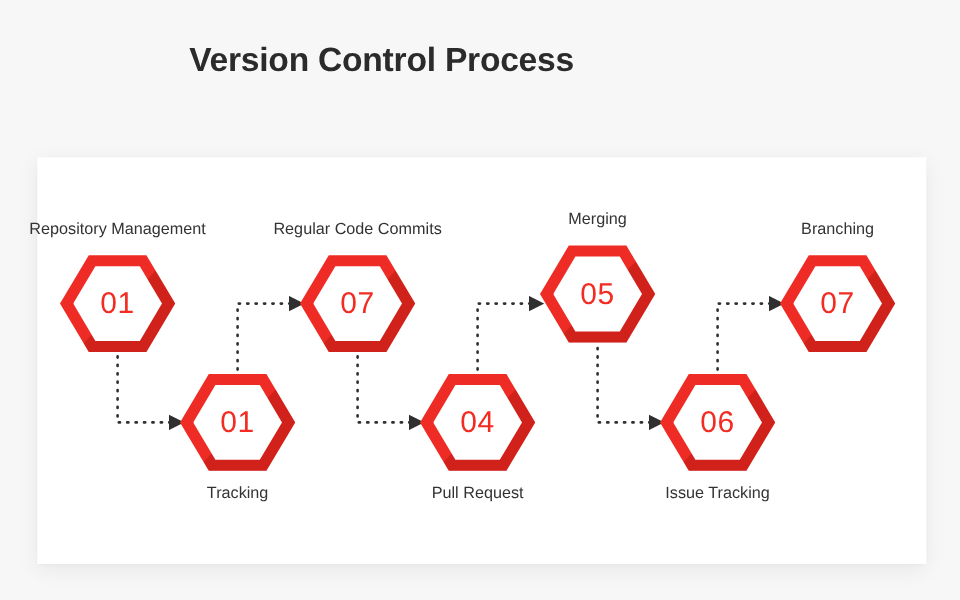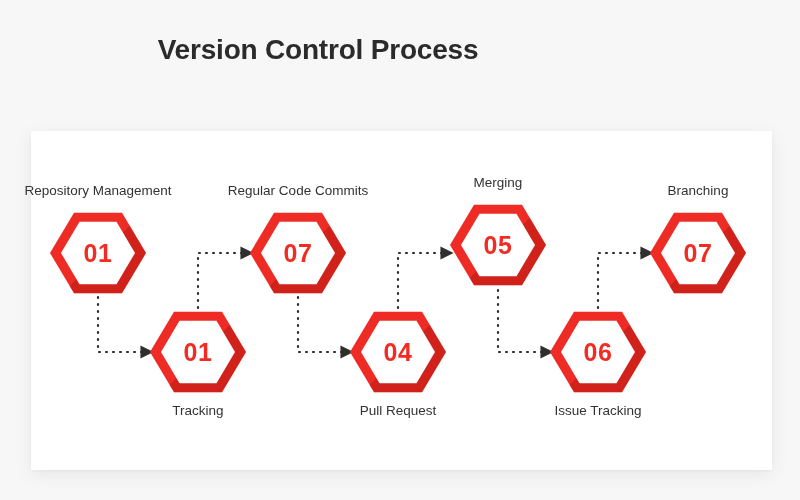--- a/index.html
+++ b/index.html
@@ -97,21 +97,21 @@
   .hex-num {
     position: absolute;
     left: 0;
     top: 0;
     width: 96px;
     height: 84px;
     display: flex;
     align-items: center;
     justify-content: center;
     font-size: 25px;
-    font-weight: bold;
+    font-weight: normal;
     color: #f22c22;
     letter-spacing: 0.5px;
   }
 
   .node-label {
     position: absolute;
     width: 170px;
     text-align: center;
     font-size: 13.5px;
     color: #333333;

